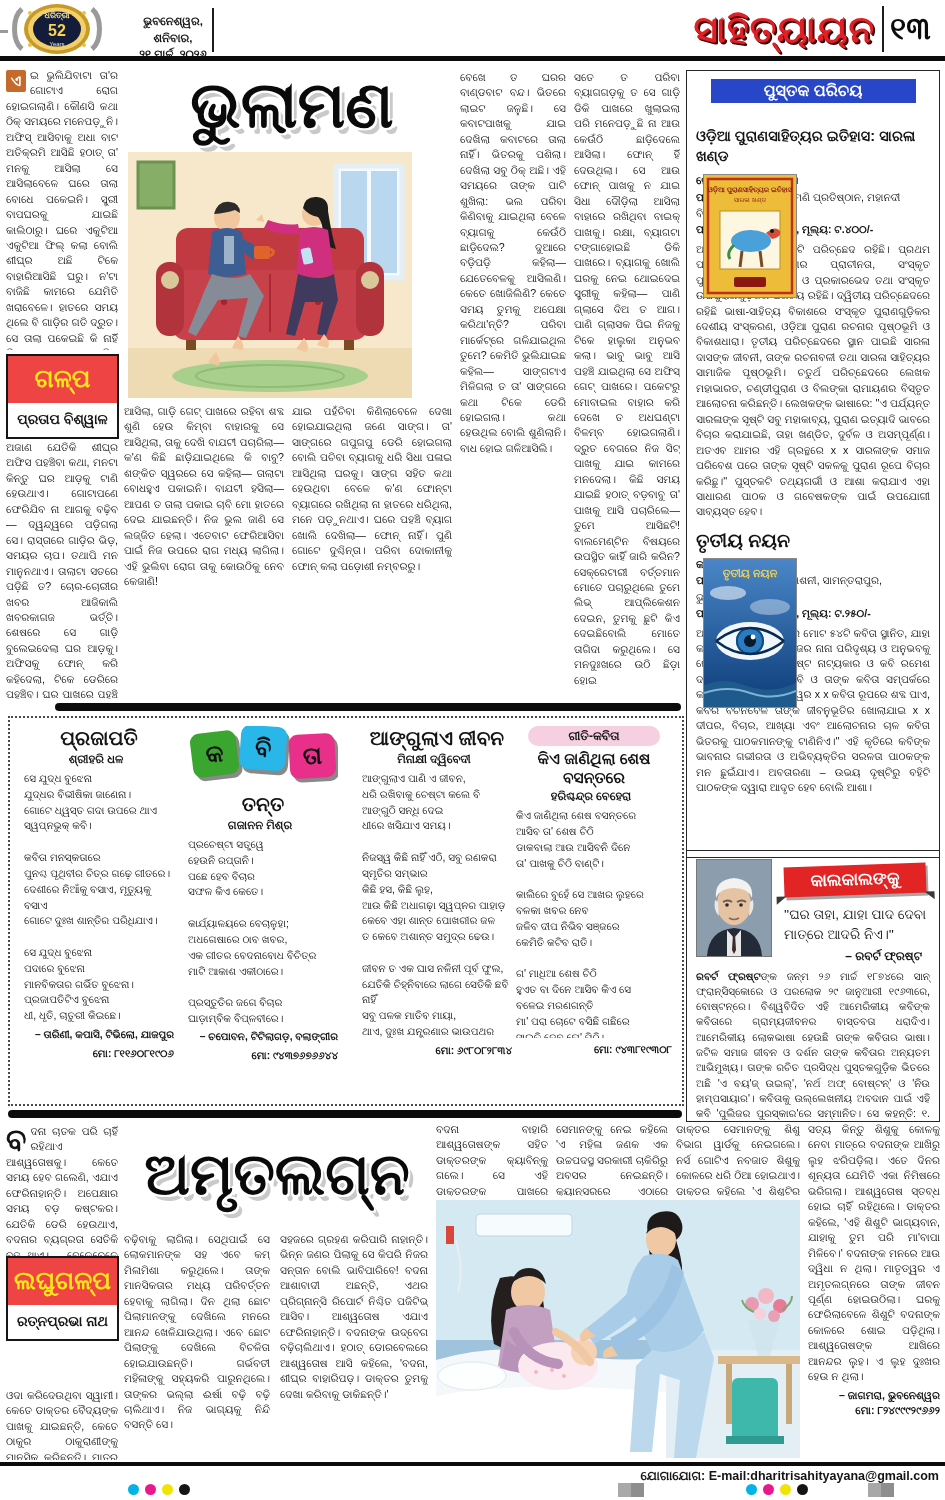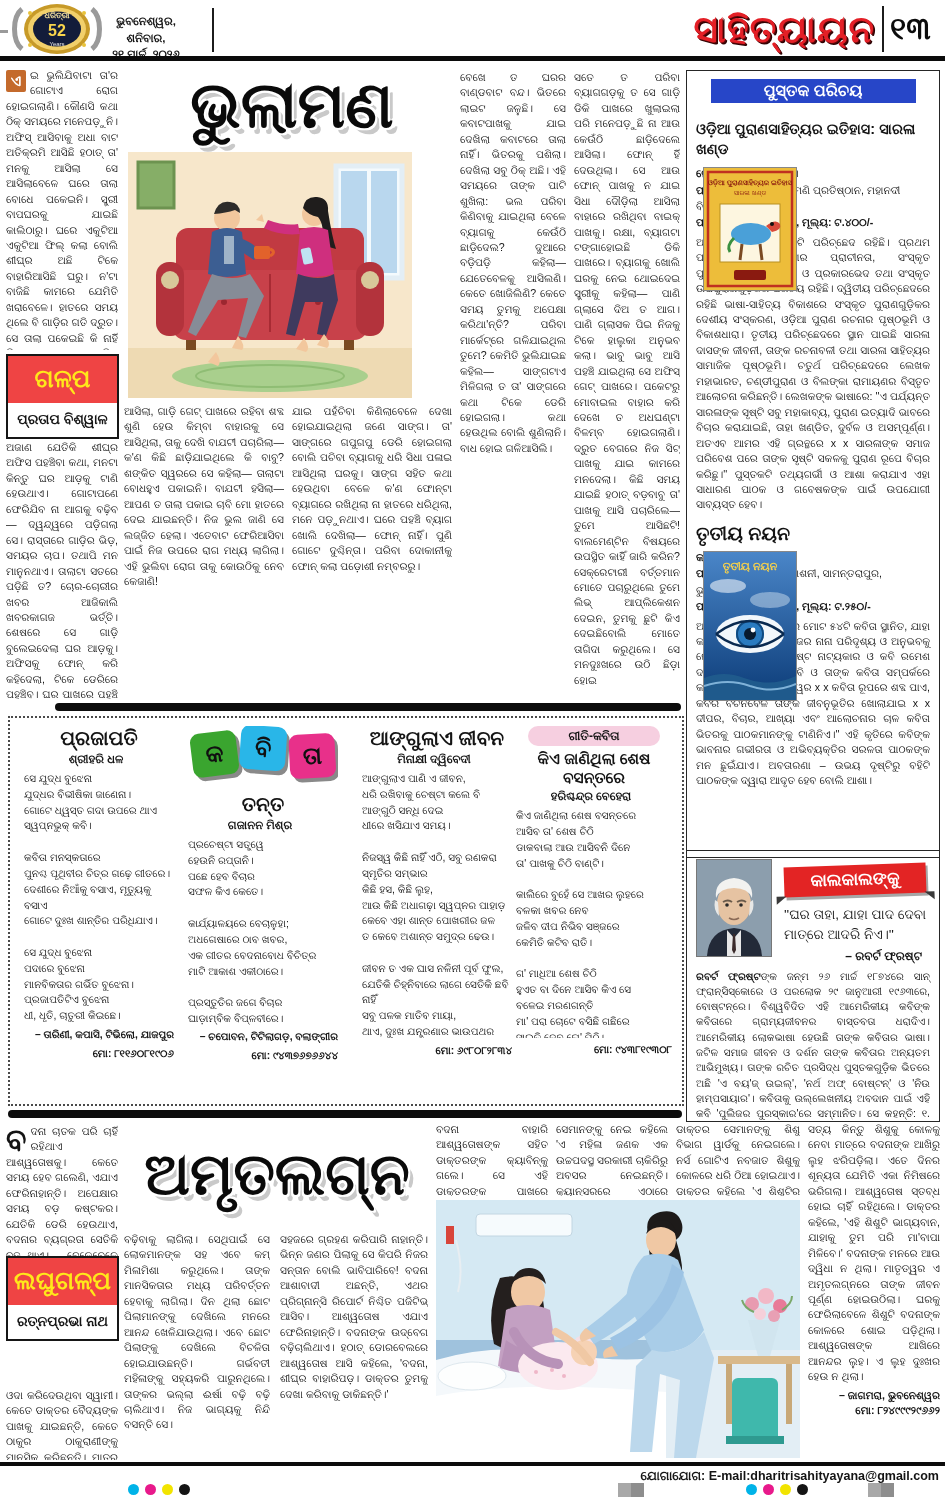--- a/index.html
+++ b/index.html
@@ -2,21 +2,21 @@
 <html><head>
 <meta charset="utf-8">
 <style>
   html,body{margin:0;padding:0;background:#e8e8e8}
   .page{position:relative;width:945px;height:1500px;background:#fff;margin:0 auto;
         font-family:"Liberation Sans","DejaVu Sans",sans-serif;color:#141414;overflow:hidden}
   
   .hdr-rule{position:absolute;left:0;top:56px;width:945px;height:5px;background:#0b0b0b}
   .reg-dash{position:absolute;left:0;top:30px;width:8px;height:3px;background:#9a9a9a}
   .logo{position:absolute;left:8px;top:3px;width:98px;height:52px}
-  .dateline{position:absolute;left:96px;top:13px;width:100px;text-align:center;
+  .dateline{position:absolute;left:123px;top:13px;width:100px;text-align:center;
             font-size:11.5px;font-weight:bold;line-height:1.45}
   .vline{position:absolute;background:#1c1c1c;width:1.5px}
   .masthead{position:absolute;left:620px;top:9px;width:255px;text-align:right;
             font-size:37px;font-weight:800;color:#e31f26;letter-spacing:1px;
             text-shadow:1px 1px 0 #5a0608,2px 2px 0 #2a0203}
   .pagenum{position:absolute;left:890px;top:11px;font-size:31px;font-weight:800;color:#0c0c0c}
   
   .col{position:absolute;font-size:10.6px;line-height:1.46;text-align:justify;
        overflow:hidden;word-break:break-word}
   .dropcap-box{float:left;width:20px;height:22px;background:#c46a2c;color:#fff;text-align:center;
@@ -28,21 +28,21 @@
               text-align:center;padding:8px 0 9px}
   .kicker .ka{text-align:center;font-size:14px;font-weight:700;padding:8px 2px 9px}
   
   .bighead{position:absolute;display:flex;align-items:center;justify-content:center;
            font-weight:800;color:#0a0a0a;white-space:nowrap;
            text-shadow:-2px -2px 0 #fff,2px -2px 0 #fff,-2px 2px 0 #fff,2px 2px 0 #fff,
                        5px 6px 0 #c9c9c9}
   
   .sb{position:absolute;left:686px;top:70px;width:254px;height:788px;border:1.5px solid #262626;
       box-sizing:border-box;padding:6px 9px;overflow:hidden}
-  .band{margin:2px auto 17px;background:#2746c8;color:#fff;font-weight:800;font-size:16px;
+  .band{margin:2px auto 24px;background:#2746c8;color:#fff;font-weight:800;font-size:16px;
         text-align:center;width:205px;padding:3px 0}
   .bk-title1{font-size:14.5px;font-weight:800;line-height:1.35;margin:4px 0 6px}
   .bk-title2{font-size:19px;font-weight:800;margin:10px 0 4px}
   .bk-meta{font-size:10.6px;line-height:1.55}
   .bk-meta b{font-weight:800}
   .bk-body{font-size:10.6px;line-height:1.46;text-align:justify;margin-top:4px}
   .cover{float:right;margin:2px 0 4px 7px;border:1px solid #888}
   
   .sepbar{position:absolute;height:8px;background:#0c0c0c;border-radius:5px}
   

